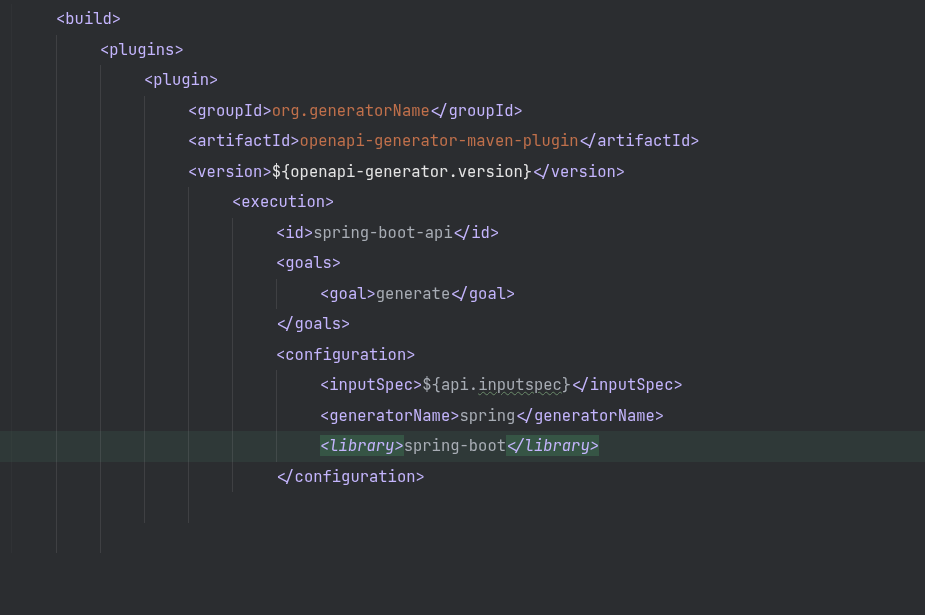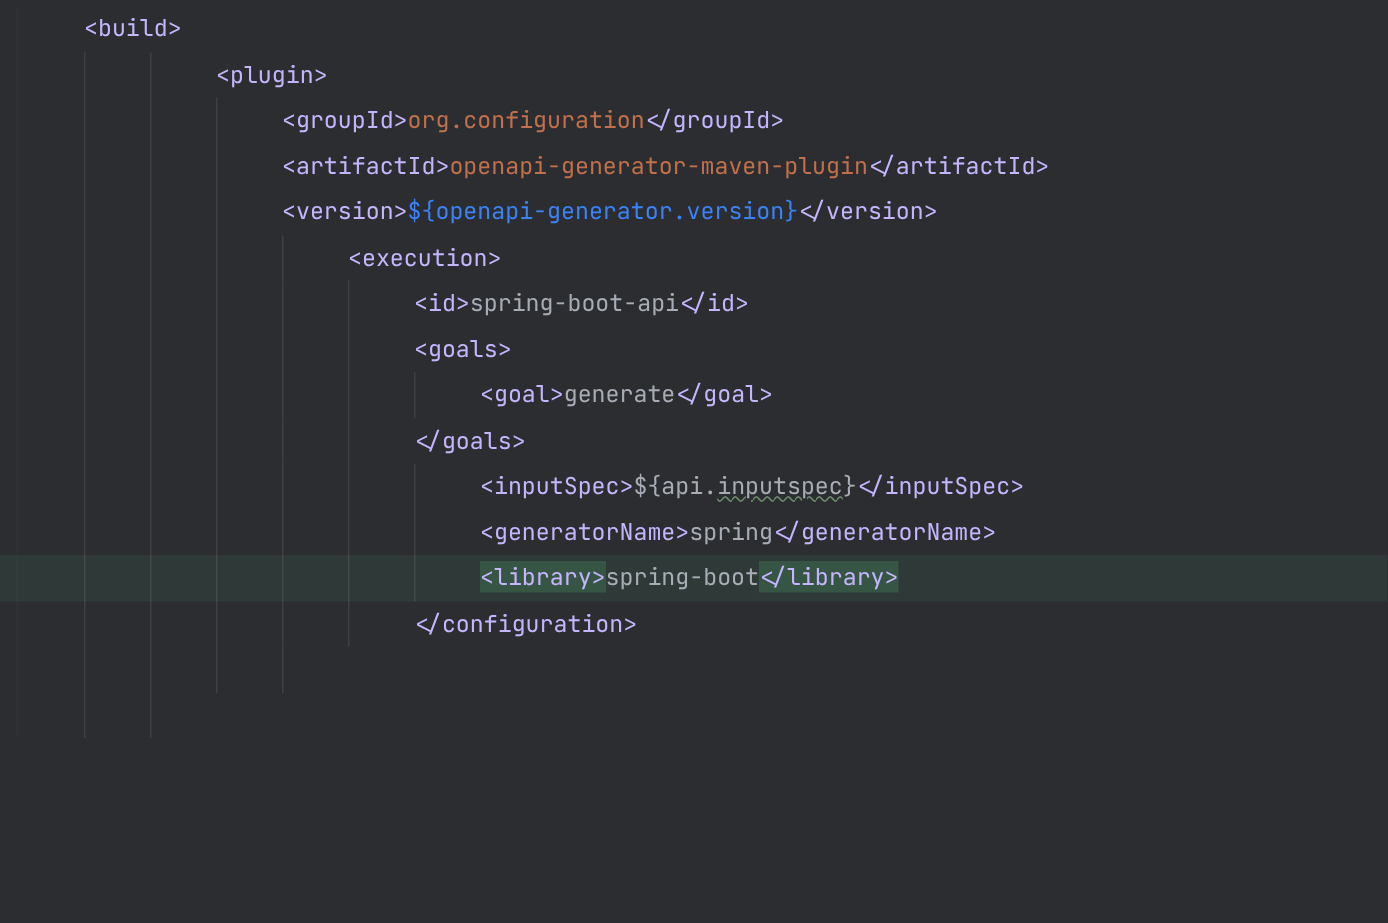--- a/index.html
+++ b/index.html
@@ -38,47 +38,50 @@
     bottom: 0;
     width: 1px;
     background: rgba(170,170,170,0.16);
   }
   .code {
     position: relative;
     padding-left: 0;
   }
   .tag    { color: #c4b5fd; }
   .val    { color: #c0704b; }
-  .varref { color: #3b82f6; text-align: center; }
+  .varref { color: #e5e5e5; text-align: center; }
   .txt    { color: #a8adb5; }
   .hlwarn { text-decoration: underline; text-decoration-style: wavy; text-decoration-color: #6a8a6a; text-decoration-thickness: 1px; }
   .hl-line-bg {
     position: absolute;
     left: 0; right: 0;
     height: 30.5px;
     background: rgba(60,95,80,0.25);
   }
   .hl-token {
     background: rgba(60,110,80,0.55);
     border-radius: 0;
+    font-style: italic;
   }
 </style>
 </head>
 <body>
 
 <div class="editor" id="editor">
     <div class="line"><div class="gutter"></div><div class="guides" style="width: 44px;"></div><div class="code"><span class="tag">&lt;build&gt;</span></div></div>
+    <div class="line"><div class="gutter"></div><div class="guides" style="width: 88px;"><div class="guide" style="left: 44px;"></div></div><div class="code"><span class="tag">&lt;plugins&gt;</span></div></div>
     <div class="line"><div class="gutter"></div><div class="guides" style="width: 132px;"><div class="guide" style="left: 44px;"></div><div class="guide" style="left: 88px;"></div></div><div class="code"><span class="tag">&lt;plugin&gt;</span></div></div>
-    <div class="line"><div class="gutter"></div><div class="guides" style="width: 176px;"><div class="guide" style="left: 44px;"></div><div class="guide" style="left: 88px;"></div><div class="guide" style="left: 132px;"></div></div><div class="code"><span class="tag">&lt;groupId&gt;</span><span class="val">org.configuration</span><span class="tag">&lt;/groupId&gt;</span></div></div>
+    <div class="line"><div class="gutter"></div><div class="guides" style="width: 176px;"><div class="guide" style="left: 44px;"></div><div class="guide" style="left: 88px;"></div><div class="guide" style="left: 132px;"></div></div><div class="code"><span class="tag">&lt;groupId&gt;</span><span class="val">org.generatorName</span><span class="tag">&lt;/groupId&gt;</span></div></div>
     <div class="line"><div class="gutter"></div><div class="guides" style="width: 176px;"><div class="guide" style="left: 44px;"></div><div class="guide" style="left: 88px;"></div><div class="guide" style="left: 132px;"></div></div><div class="code"><span class="tag">&lt;artifactId&gt;</span><span class="val">openapi-generator-maven-plugin</span><span class="tag">&lt;/artifactId&gt;</span></div></div>
     <div class="line"><div class="gutter"></div><div class="guides" style="width: 176px;"><div class="guide" style="left: 44px;"></div><div class="guide" style="left: 88px;"></div><div class="guide" style="left: 132px;"></div></div><div class="code"><span class="tag">&lt;version&gt;</span><span class="varref">${openapi-generator.version}</span><span class="tag">&lt;/version&gt;</span></div></div>
     <div class="line"><div class="gutter"></div><div class="guides" style="width: 220px;"><div class="guide" style="left: 44px;"></div><div class="guide" style="left: 88px;"></div><div class="guide" style="left: 132px;"></div><div class="guide" style="left: 176px;"></div></div><div class="code"><span class="tag">&lt;execution&gt;</span></div></div>
     <div class="line"><div class="gutter"></div><div class="guides" style="width: 264px;"><div class="guide" style="left: 44px;"></div><div class="guide" style="left: 88px;"></div><div class="guide" style="left: 132px;"></div><div class="guide" style="left: 176px;"></div><div class="guide" style="left: 220px;"></div></div><div class="code"><span class="tag">&lt;id&gt;</span><span class="txt">spring-boot-api</span><span class="tag">&lt;/id&gt;</span></div></div>
     <div class="line"><div class="gutter"></div><div class="guides" style="width: 264px;"><div class="guide" style="left: 44px;"></div><div class="guide" style="left: 88px;"></div><div class="guide" style="left: 132px;"></div><div class="guide" style="left: 176px;"></div><div class="guide" style="left: 220px;"></div></div><div class="code"><span class="tag">&lt;goals&gt;</span></div></div>
     <div class="line"><div class="gutter"></div><div class="guides" style="width: 308px;"><div class="guide" style="left: 44px;"></div><div class="guide" style="left: 88px;"></div><div class="guide" style="left: 132px;"></div><div class="guide" style="left: 176px;"></div><div class="guide" style="left: 220px;"></div><div class="guide" style="left: 264px;"></div></div><div class="code"><span class="tag">&lt;goal&gt;</span><span class="txt">generate</span><span class="tag">&lt;/goal&gt;</span></div></div>
     <div class="line"><div class="gutter"></div><div class="guides" style="width: 264px;"><div class="guide" style="left: 44px;"></div><div class="guide" style="left: 88px;"></div><div class="guide" style="left: 132px;"></div><div class="guide" style="left: 176px;"></div><div class="guide" style="left: 220px;"></div></div><div class="code"><span class="tag">&lt;/goals&gt;</span></div></div>
+    <div class="line"><div class="gutter"></div><div class="guides" style="width: 264px;"><div class="guide" style="left: 44px;"></div><div class="guide" style="left: 88px;"></div><div class="guide" style="left: 132px;"></div><div class="guide" style="left: 176px;"></div><div class="guide" style="left: 220px;"></div></div><div class="code"><span class="tag">&lt;configuration&gt;</span></div></div>
     <div class="line"><div class="gutter"></div><div class="guides" style="width: 308px;"><div class="guide" style="left: 44px;"></div><div class="guide" style="left: 88px;"></div><div class="guide" style="left: 132px;"></div><div class="guide" style="left: 176px;"></div><div class="guide" style="left: 220px;"></div><div class="guide" style="left: 264px;"></div></div><div class="code"><span class="tag">&lt;inputSpec&gt;</span><span class="txt">${api.</span><span class="txt hlwarn">inputspec</span><span class="txt">}</span><span class="tag">&lt;/inputSpec&gt;</span></div></div>
     <div class="line"><div class="gutter"></div><div class="guides" style="width: 308px;"><div class="guide" style="left: 44px;"></div><div class="guide" style="left: 88px;"></div><div class="guide" style="left: 132px;"></div><div class="guide" style="left: 176px;"></div><div class="guide" style="left: 220px;"></div><div class="guide" style="left: 264px;"></div></div><div class="code"><span class="tag">&lt;generatorName&gt;</span><span class="txt">spring</span><span class="tag">&lt;/generatorName&gt;</span></div></div>
     <div class="line"><div class="hl-line-bg"></div><div class="gutter"></div><div class="guides" style="width: 308px;"><div class="guide" style="left: 44px;"></div><div class="guide" style="left: 88px;"></div><div class="guide" style="left: 132px;"></div><div class="guide" style="left: 176px;"></div><div class="guide" style="left: 220px;"></div><div class="guide" style="left: 264px;"></div></div><div class="code"><span class="tag hl-token">&lt;library&gt;</span><span class="txt">spring-boot</span><span class="tag hl-token">&lt;/library&gt;</span></div></div>
     <div class="line"><div class="gutter"></div><div class="guides" style="width: 264px;"><div class="guide" style="left: 44px;"></div><div class="guide" style="left: 88px;"></div><div class="guide" style="left: 132px;"></div><div class="guide" style="left: 176px;"></div><div class="guide" style="left: 220px;"></div></div><div class="code"><span class="tag">&lt;/configuration&gt;</span></div></div>
     <div class="line"><div class="gutter"></div><div class="guides" style="width: 220px;"><div class="guide" style="left: 44px;"></div><div class="guide" style="left: 88px;"></div><div class="guide" style="left: 132px;"></div><div class="guide" style="left: 176px;"></div></div></div>
     <div class="line"><div class="gutter"></div><div class="guides" style="width: 132px;"><div class="guide" style="left: 44px;"></div><div class="guide" style="left: 88px;"></div></div></div>
   </div>
 
 </body></html>

